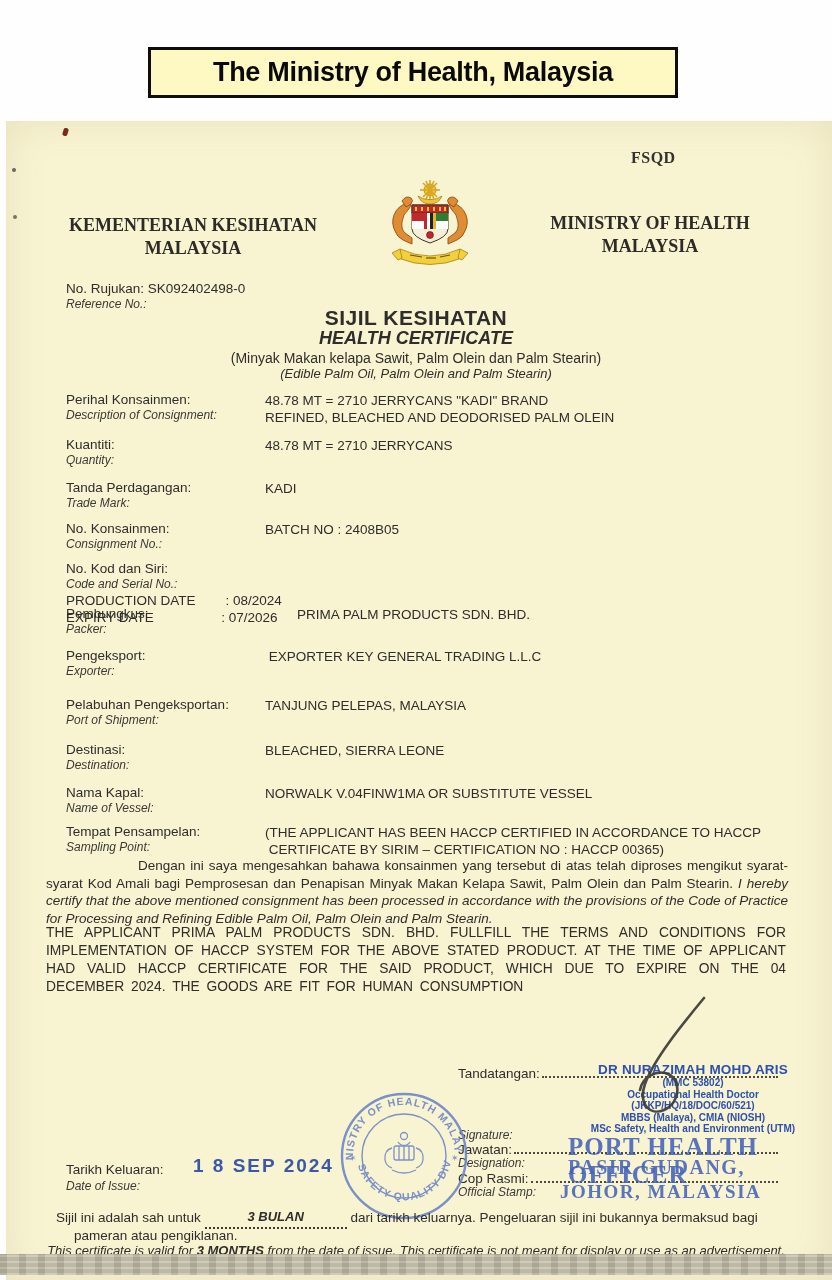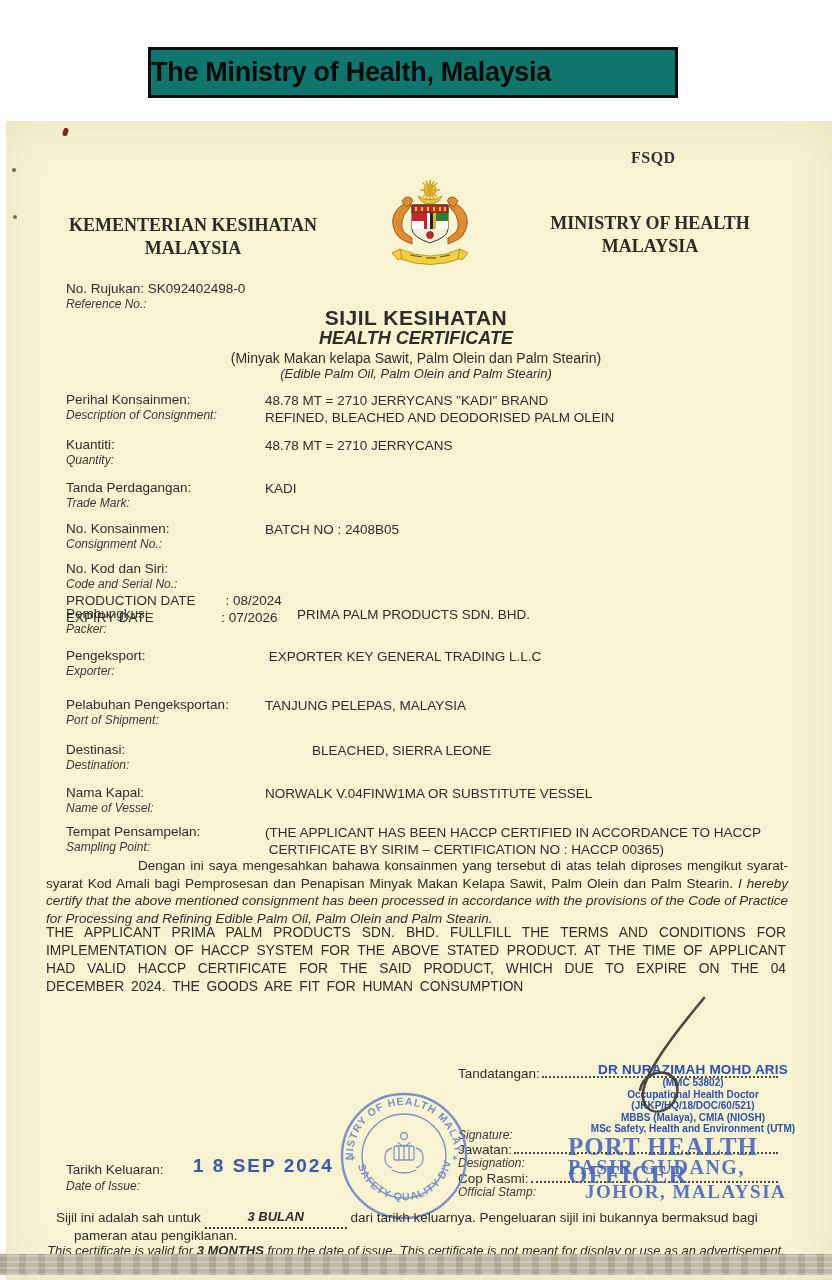--- a/index.html
+++ b/index.html
@@ -1,23 +1,23 @@
 <!DOCTYPE html>
 <html><head>
 <meta charset="utf-8">
 <style>
   html,body{margin:0;padding:0;background:#ffffff;}
   .page{position:relative;width:832px;height:1280px;background:#fefefe;overflow:hidden;
         font-family:"Liberation Sans",sans-serif;color:#2e2d2b;}
   .abs{position:absolute;}
 
   
-  .banner-box{left:148px;top:47px;width:524px;height:45px;border:3px solid #0d0d0d;background:#0f766e;
+  .banner-box{left:148px;top:47px;width:524px;height:45px;border:3px solid #0d0d0d;background:#fef9c3;
 olor:#000;
-              display:flex;align-items:center;justify-content:flex-start;}
+              display:flex;align-items:center;justify-content:center;}
   .banner-box span{font-size:27px;font-weight:700;letter-spacing:-.3px;color:#0a0a0a;}
 
   
   .paper{left:6px;top:121px;width:826px;height:1159px;background:#f8f3d1;
          box-shadow:inset 0 0 40px rgba(120,110,60,.12);}
   .grayband{left:0;top:1254px;width:832px;height:21px;background:#bdb9a3;
             background-image:repeating-linear-gradient(90deg, rgba(0,0,0,.10) 0 7px, rgba(0,0,0,0) 7px 19px),
                              repeating-linear-gradient(0deg, rgba(255,255,255,.28) 0 2px, rgba(0,0,0,0) 2px 6px);}
   .speck1{left:63px;top:128px;width:5px;height:8px;background:#7c2a1c;border-radius:2px;transform:rotate(18deg);}
   .speck2{left:12px;top:168px;width:4px;height:4px;background:#6a675f;border-radius:2px;}
@@ -46,21 +46,21 @@
   .ttl-submy{top:350px;font-size:14px;}
   .ttl-suben{top:366px;font-size:13px;font-style:italic;}
 
   
   .row{left:66px;width:730px;display:flex;}
   .row .lbl{width:199px;flex:none;}
   .row .lbl .my{font-size:13.5px;line-height:16px;}
   .row .lbl .en{font-size:12px;font-style:italic;line-height:15px;color:#3a3935;}
   .row .val{flex:1;font-size:13.5px;line-height:17px;white-space:pre-wrap;}
   .r0{top:392px;} .r1{top:437px;} .r2{top:480px;} .r3{top:521px;} .r4{top:561px;flex-direction:column;}
-  .r5{top:606px;gap:32px;} .r6{top:648px;} .r7{top:697px;} .r8{top:742px;gap:47px;} .r9{top:785px;} .r10{top:824px;}
+  .r5{top:606px;gap:32px;} .r6{top:648px;} .r7{top:697px;} .r8{top:742px;} .r9{top:785px;} .r10{top:824px;}
 
   
   .para1{left:46px;top:857px;width:742px;font-size:13.5px;line-height:17.5px;text-align:justify;text-indent:92px;}
   .para1 .en{font-style:italic;}
   .para2{left:46px;top:924px;width:740px;font-size:13.8px;line-height:18px;text-align:justify;word-spacing:3px;}
 
   
   .docstamp{left:565px;top:1062px;width:256px;text-align:center;color:#2d4fae;font-weight:700;}
   .docstamp .l1{font-size:13.5px;letter-spacing:.2px;}
   .docstamp .ls{font-size:10px;line-height:11.5px;}
@@ -69,21 +69,21 @@
   .sigrow{left:458px;width:320px;display:flex;align-items:flex-end;}
   .sigrow .slbl{font-size:13.5px;flex:none;}
   .sigrow .leader{flex:1;border-bottom:2px dotted #4a4943;margin:0 0 3px 2px;height:12px;}
   .s-ita{left:458px;font-size:12px;font-style:italic;color:#3a3935;}
   .st1{top:1064px;} .st2{top:1140px;} .st3{top:1169px;}
   .si1{top:1128px;} .si2{top:1156px;} .si3{top:1185px;}
 
   .bluestamp{font-family:"Liberation Serif",serif;font-weight:700;color:rgba(66,98,186,.88);}
   .bs1{left:568px;top:1133px;font-size:25px;letter-spacing:1px;}
   .bs2{left:568px;top:1156px;font-size:20px;letter-spacing:1.5px;}
-  .bs3{left:585px;top:1181px;font-size:19px;letter-spacing:1.5px;}
+  .bs3{left:560px;top:1181px;font-size:19px;letter-spacing:1.5px;}
 
   
   .iss-my{left:66px;top:1162px;font-size:13.5px;}
   .iss-en{left:66px;top:1179px;font-size:12px;font-style:italic;color:#3a3935;}
   .datestamp{left:193px;top:1155px;font-size:19px;font-weight:700;color:rgba(42,74,164,.92);letter-spacing:2px;}
 
   
   .foot1{left:56px;top:1210px;width:740px;font-size:13.5px;white-space:nowrap;}
   .foot1 .fill{display:inline-block;width:142px;border-bottom:2px dotted #3c3b36;text-align:center;
                vertical-align:-2px;height:15px;}

